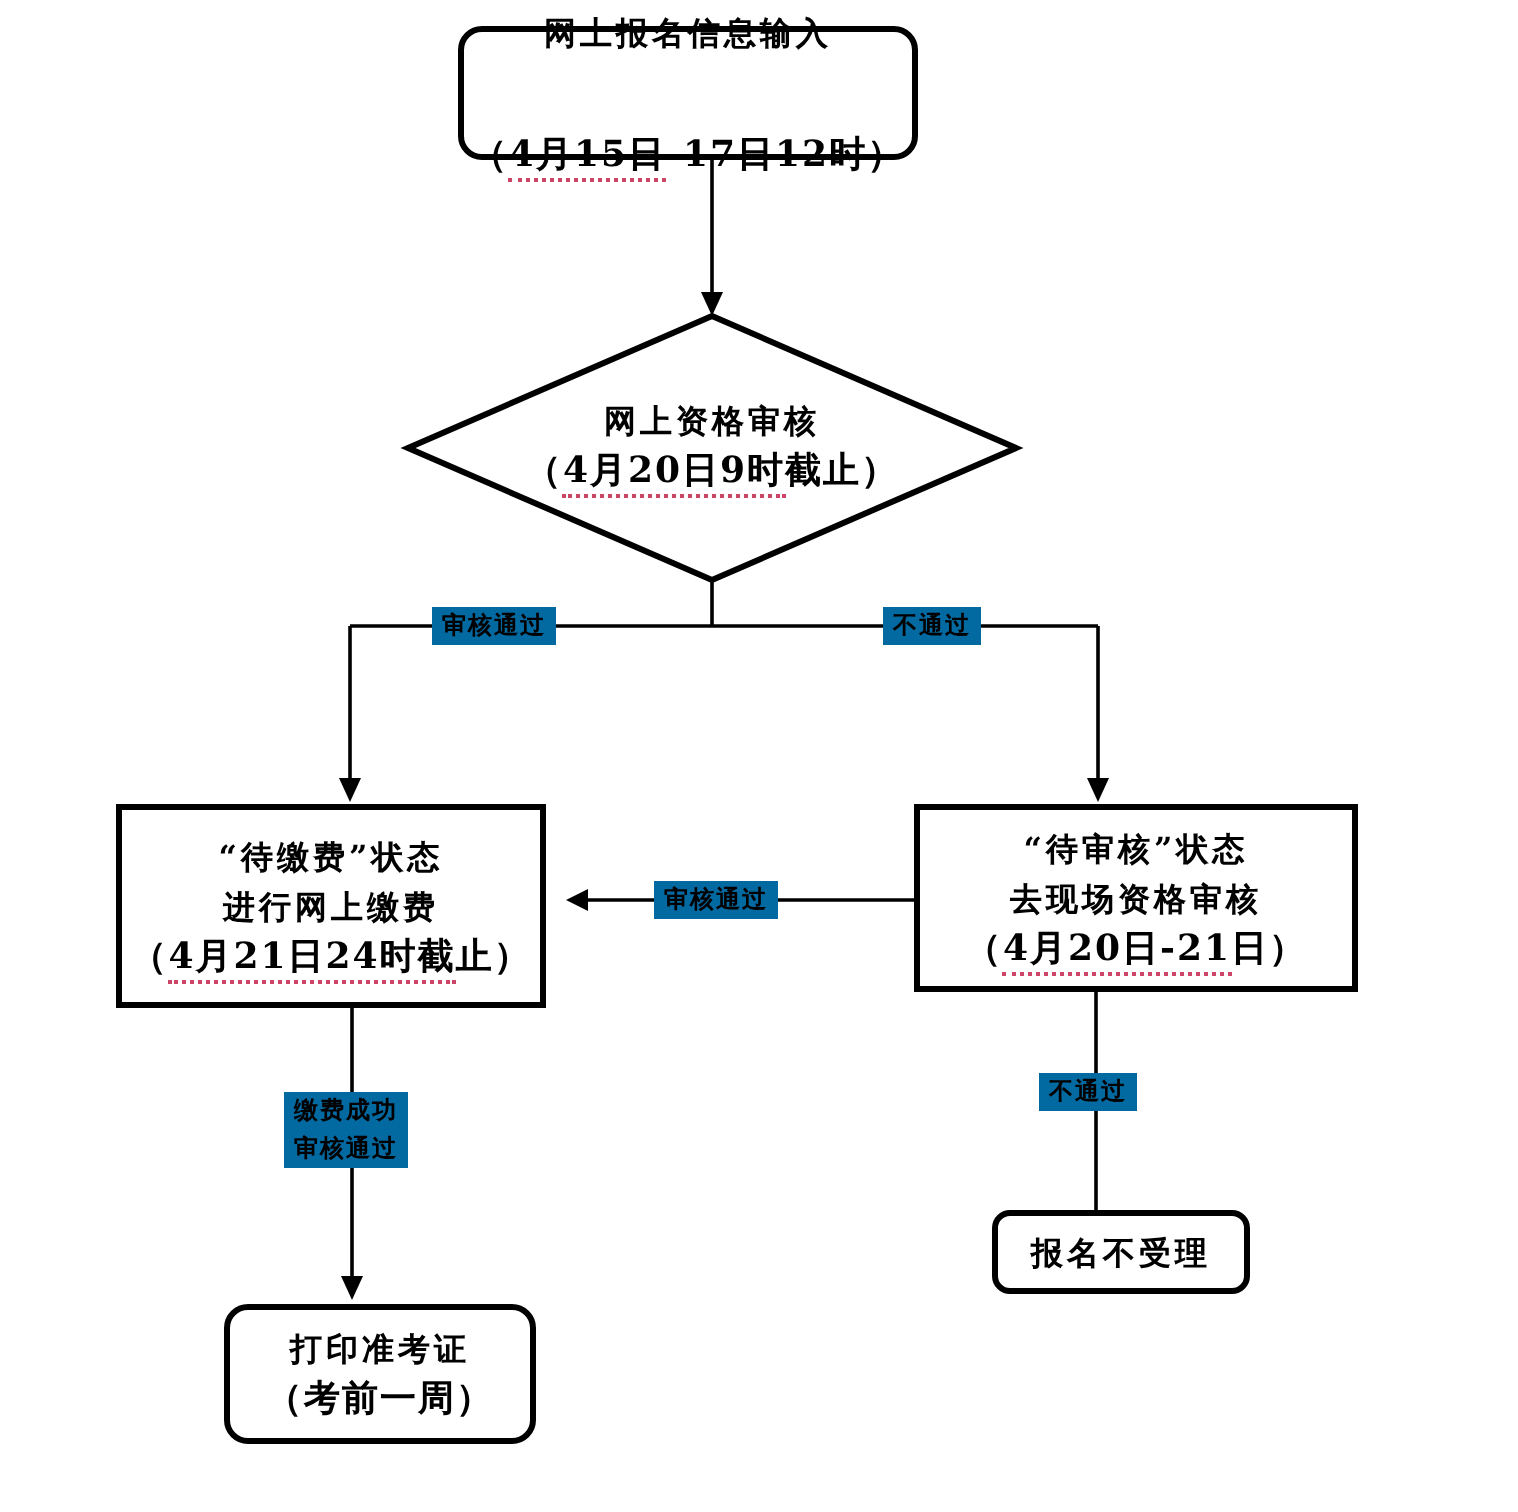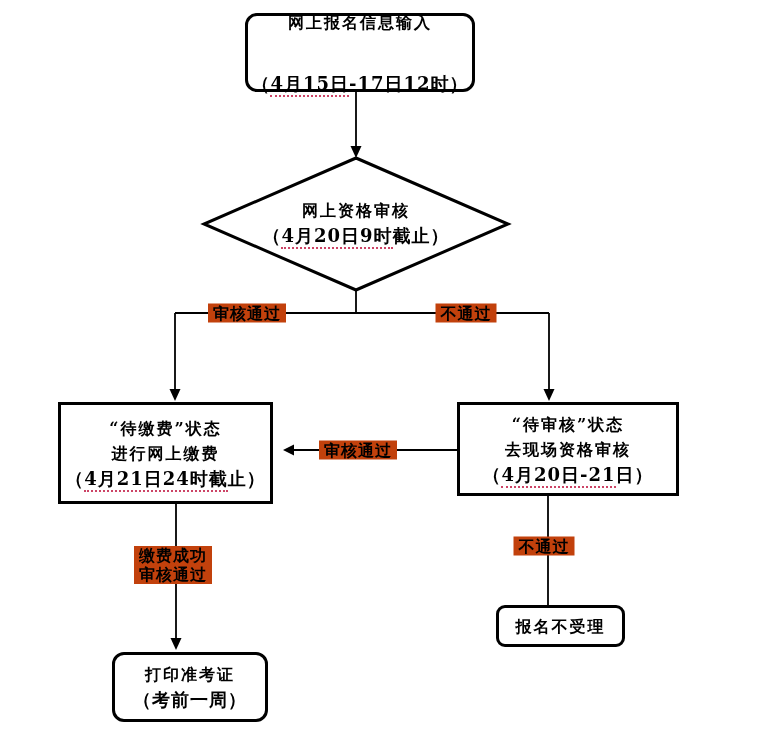--- a/index.html
+++ b/index.html
@@ -47,23 +47,23 @@
   }
   .rounded { border-radius: 12px; }
   .diamond-text {
     position: absolute;
     border: none;
     background: transparent;
   }
   .edge-label {
     position: absolute;
     transform: translate(-50%, -50%);
-    background: #c2410c;
+    background: #0369a1;
     font-weight: bold;
-    font-size: 16px;
+    font-size: 12px;
     line-height: 19px;
     letter-spacing: 1px;
     padding: 0 5px;
     text-align: center;
     white-space: nowrap;
   }
   .u {
     border-bottom: 2px dotted #cc4466;
     padding-bottom: 1px;
   }
@@ -99,21 +99,21 @@
     <line x1="457" y1="450" x2="294" y2="450"></line>
     <polygon class="head" points="294,444.5 294,455.5 283,450"></polygon>
 
     <line x1="176" y1="496" x2="176" y2="639"></line>
     <polygon class="head" points="170.5,638 181.5,638 176,650"></polygon>
 
     <line x1="548" y1="496" x2="548" y2="628"></line>
     <polygon class="head" points="542.5,627 553.5,627 548,639"></polygon>
   </svg>
 
-  <div class="node rounded" style="left:245px; top:13px; width:230px; height:79px;gap:36px;">
+  <div class="node rounded" style="left:229px; top:13px; width:230px; height:67px;gap:36px;">
     <div class="t">网上报名信息输入</div>
     <div class="d"><span>（</span><span class="u" style="border-bottom-color: rgb(204, 68, 102);">4月15日</span><span>-17日12时）</span></div>
   </div>
 
   <div class="node diamond-text" style="left:226px; top:192px; width:260px; height:62px;">
     <div class="t">网上资格审核</div>
     <div class="d"><span>（</span><span class="u" style="border-bottom-color: rgb(204, 68, 102);">4月20日9时</span><span>截止）</span></div>
   </div>
 
   <div class="node" style="left:58px; top:402px; width:215px; height:102px;">

